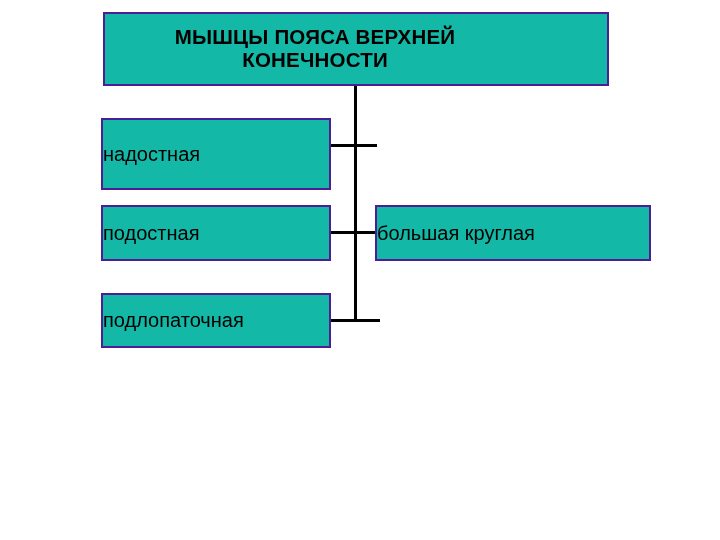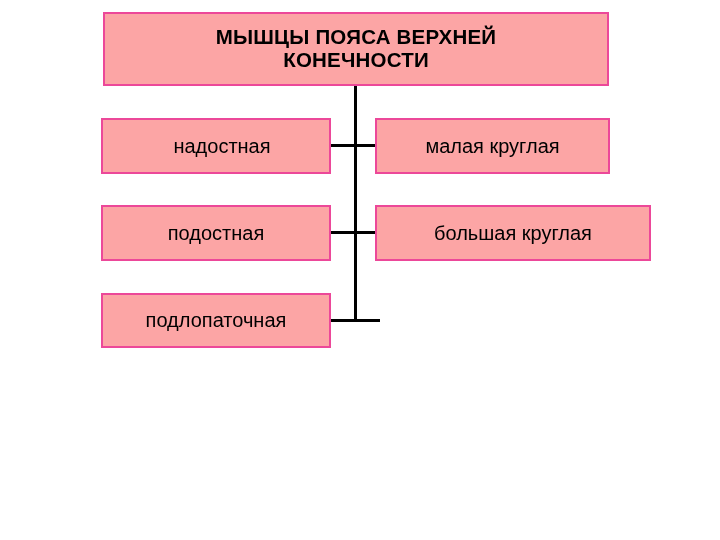--- a/index.html
+++ b/index.html
@@ -18,25 +18,25 @@
   #diagram {
     position: relative;
     width: 720px;
     height: 540px;
   }
 
   
   .node {
     position: absolute;
     box-sizing: border-box;
-    border: 2px solid #ec4899;
-    background: #fca5a5;
+    border: 2px solid #4c1d95;
+    background: #14b8a6;
     display: flex;
     align-items: center;
-    justify-content: center;
+    justify-content: flex-start;
     text-align: center;
     z-index: 2;
   }
 
   .node-label {
     display: block;
     line-height: 1.12;
     white-space: nowrap;
   }
 
@@ -57,21 +57,21 @@
   }
 
   
   .leaf .node-label {
     font-size: 20px;
     font-weight: normal;
   }
 
   .left-node  { left: 101px; width: 230px; }
 
-  #left-node-0 { top: 118px; height: 56px; padding-left: 12px; }
+  #left-node-0 { top: 118px; height: 72px; }
   #left-node-1 { top: 205px; height: 56px; }
   #left-node-2 { top: 293px; height: 55px; }
 
   #right-node-0 { left: 375px; top: 118px; width: 235px; height: 56px; }
   #right-node-1 { left: 375px; top: 205px; width: 276px; height: 56px; }
   #right-node-2 { left: 378px; top: 293px; width: 239px; height: 55px; }
 
   
   .connector {
     position: absolute;
@@ -99,23 +99,20 @@
   <div class="connector h" id="branch-1"></div>
   <div class="connector h" id="branch-2"></div>
 
   <div class="node" id="root-node">
     <span class="node-label">МЫШЦЫ ПОЯСА ВЕРХНЕЙ КОНЕЧНОСТИ</span>
   </div>
 
   <div class="node leaf left-node" id="left-node-0">
     <span class="node-label">надостная</span>
   </div>
-  <div class="node leaf" id="right-node-0">
-    <span class="node-label">малая круглая</span>
-  </div>
 
   <div class="node leaf left-node" id="left-node-1">
     <span class="node-label">подостная</span>
   </div>
   <div class="node leaf" id="right-node-1">
     <span class="node-label">большая круглая</span>
   </div>
 
   <div class="node leaf left-node" id="left-node-2">
     <span class="node-label">подлопаточная</span>

